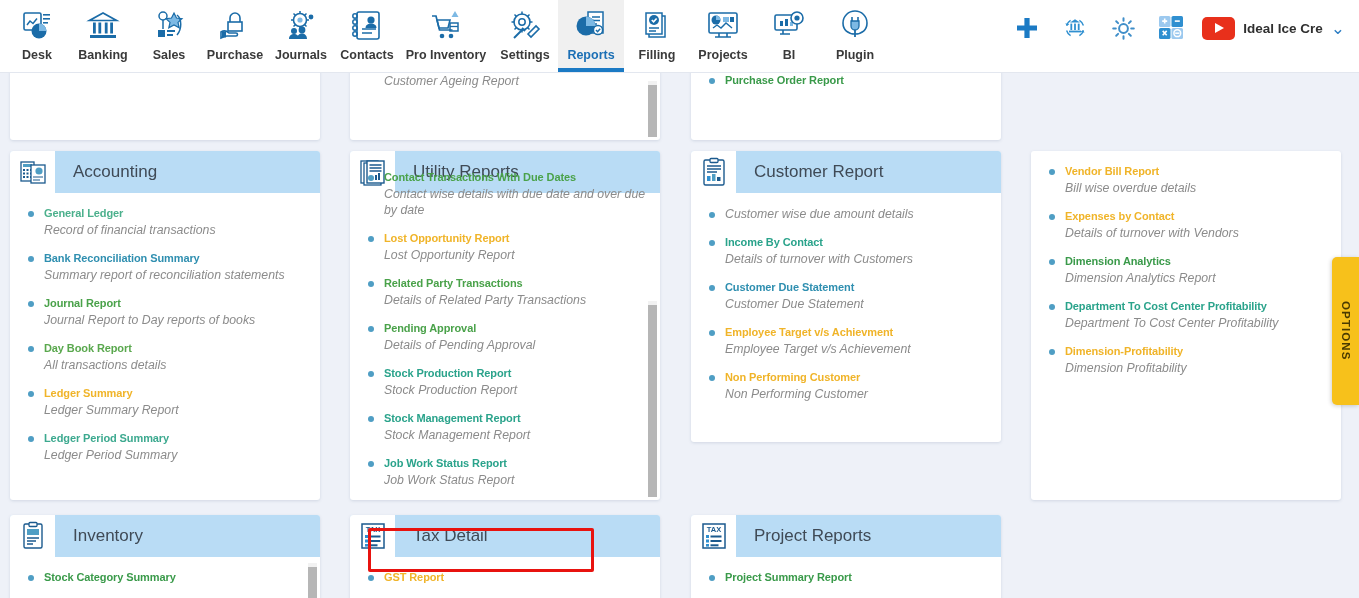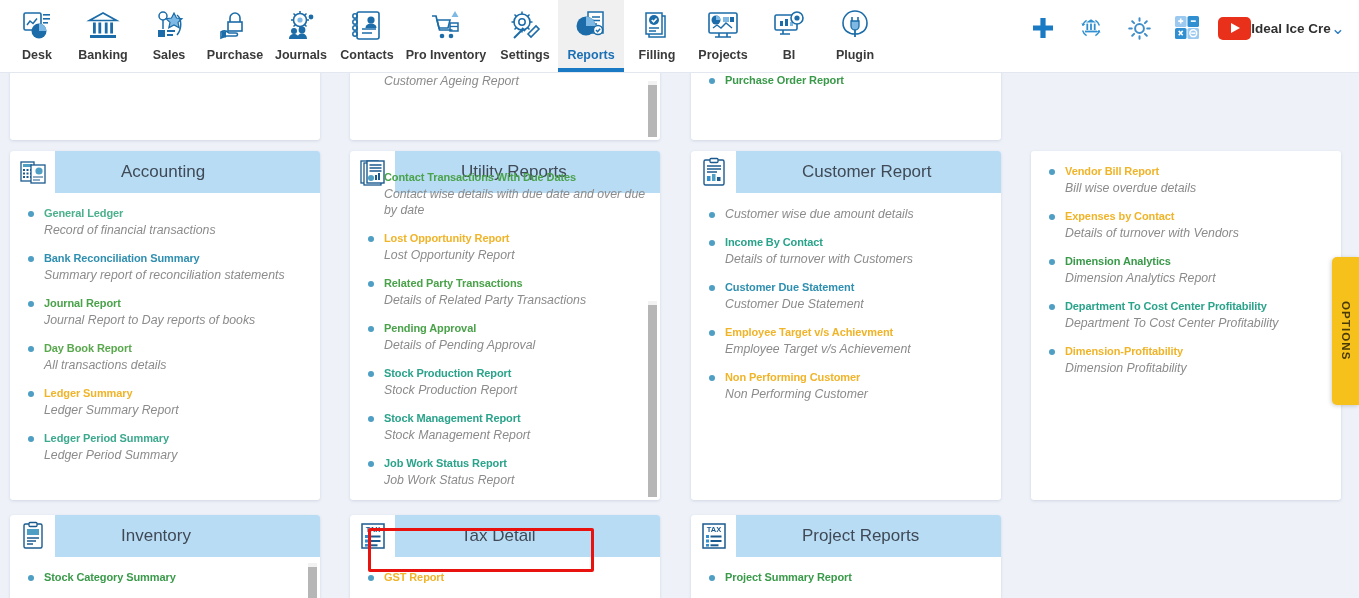--- a/index.html
+++ b/index.html
@@ -51,21 +51,21 @@
     margin-left: auto;
     display: flex; align-items: center;
     height: 56px; padding-right: 14px; gap: 14px;
   }
   .nav-right .act {
     width: 34px; height: 34px;
     display: flex; align-items: center; justify-content: center;
     cursor: pointer;
   }
   .company {
-    display: flex; align-items: center; cursor: pointer; justify-content: flex-end;
+    display: flex; align-items: center; gap: 8px; cursor: pointer; justify-content: flex-end;
   }
   .yt-logo {
     width: 33px; height: 23px; border-radius: 5px;
     background: #e8301b;
     display: flex; align-items: center; justify-content: center;
   }
   .yt-logo .tri {
     width: 0; height: 0;
     border-left: 9px solid #fff;
     border-top: 5.5px solid transparent;
@@ -105,21 +105,20 @@
   }
   .hd-icon {
     width: 45px; height: 42px;
     background: #ffffff;
     display: flex; align-items: center; justify-content: center;
     flex: none;
   }
   .hd-title {
     font-size: 17px; color: #3f4a56;
     padding-left: 18px;
-    margin-left: 48px;
   }
   .card-body {
     padding: 12px 0 10px 0;
     position: relative;
     overflow: hidden;
   }
 
   .rep {
     padding: 0 14px 0 34px;
     position: relative;
@@ -598,21 +597,21 @@
             <span class="dot"></span>
             <div class="rep-t" style="color:#3a9a4a">Purchase GRN Report</div>
             <div class="rep-d">Purchase GRN Report</div>
           </div>
           <div class="rep">
             <span class="dot"></span>
             <div class="rep-t" style="color:#3a9a4a">Purchase Order Report</div>
           </div>
         </div>
       </div>
-      <div class="card" style="position: absolute; left: 0px; top: 78px; width: 310px; height: 349px;">
+      <div class="card" style="position: absolute; left: 0px; top: 78px; width: 310px; height: 291px;">
         <div class="card-hd">
           <div class="hd-icon">
             <svg width="30" height="30" viewBox="0 0 30 30">
               <rect x="5" y="3" width="20" height="25" rx="1.5" fill="#fff" stroke="#1b5a8e" stroke-width="1.4"></rect>
               <rect x="11" y="1.5" width="8" height="4" rx="1" fill="#fff" stroke="#1b5a8e" stroke-width="1.3"></rect>
               <path d="M8 9h14M8 12h14M8 15h10" stroke="#1b5a8e" stroke-width="1.3"></path>
               <rect x="8" y="19" width="3.5" height="5" fill="#2f8fd0"></rect>
               <rect x="13" y="17" width="3.5" height="7" fill="#4f9ec4"></rect>
               <rect x="18" y="20" width="3.5" height="4" fill="#1b5a8e"></rect>
             </svg>

